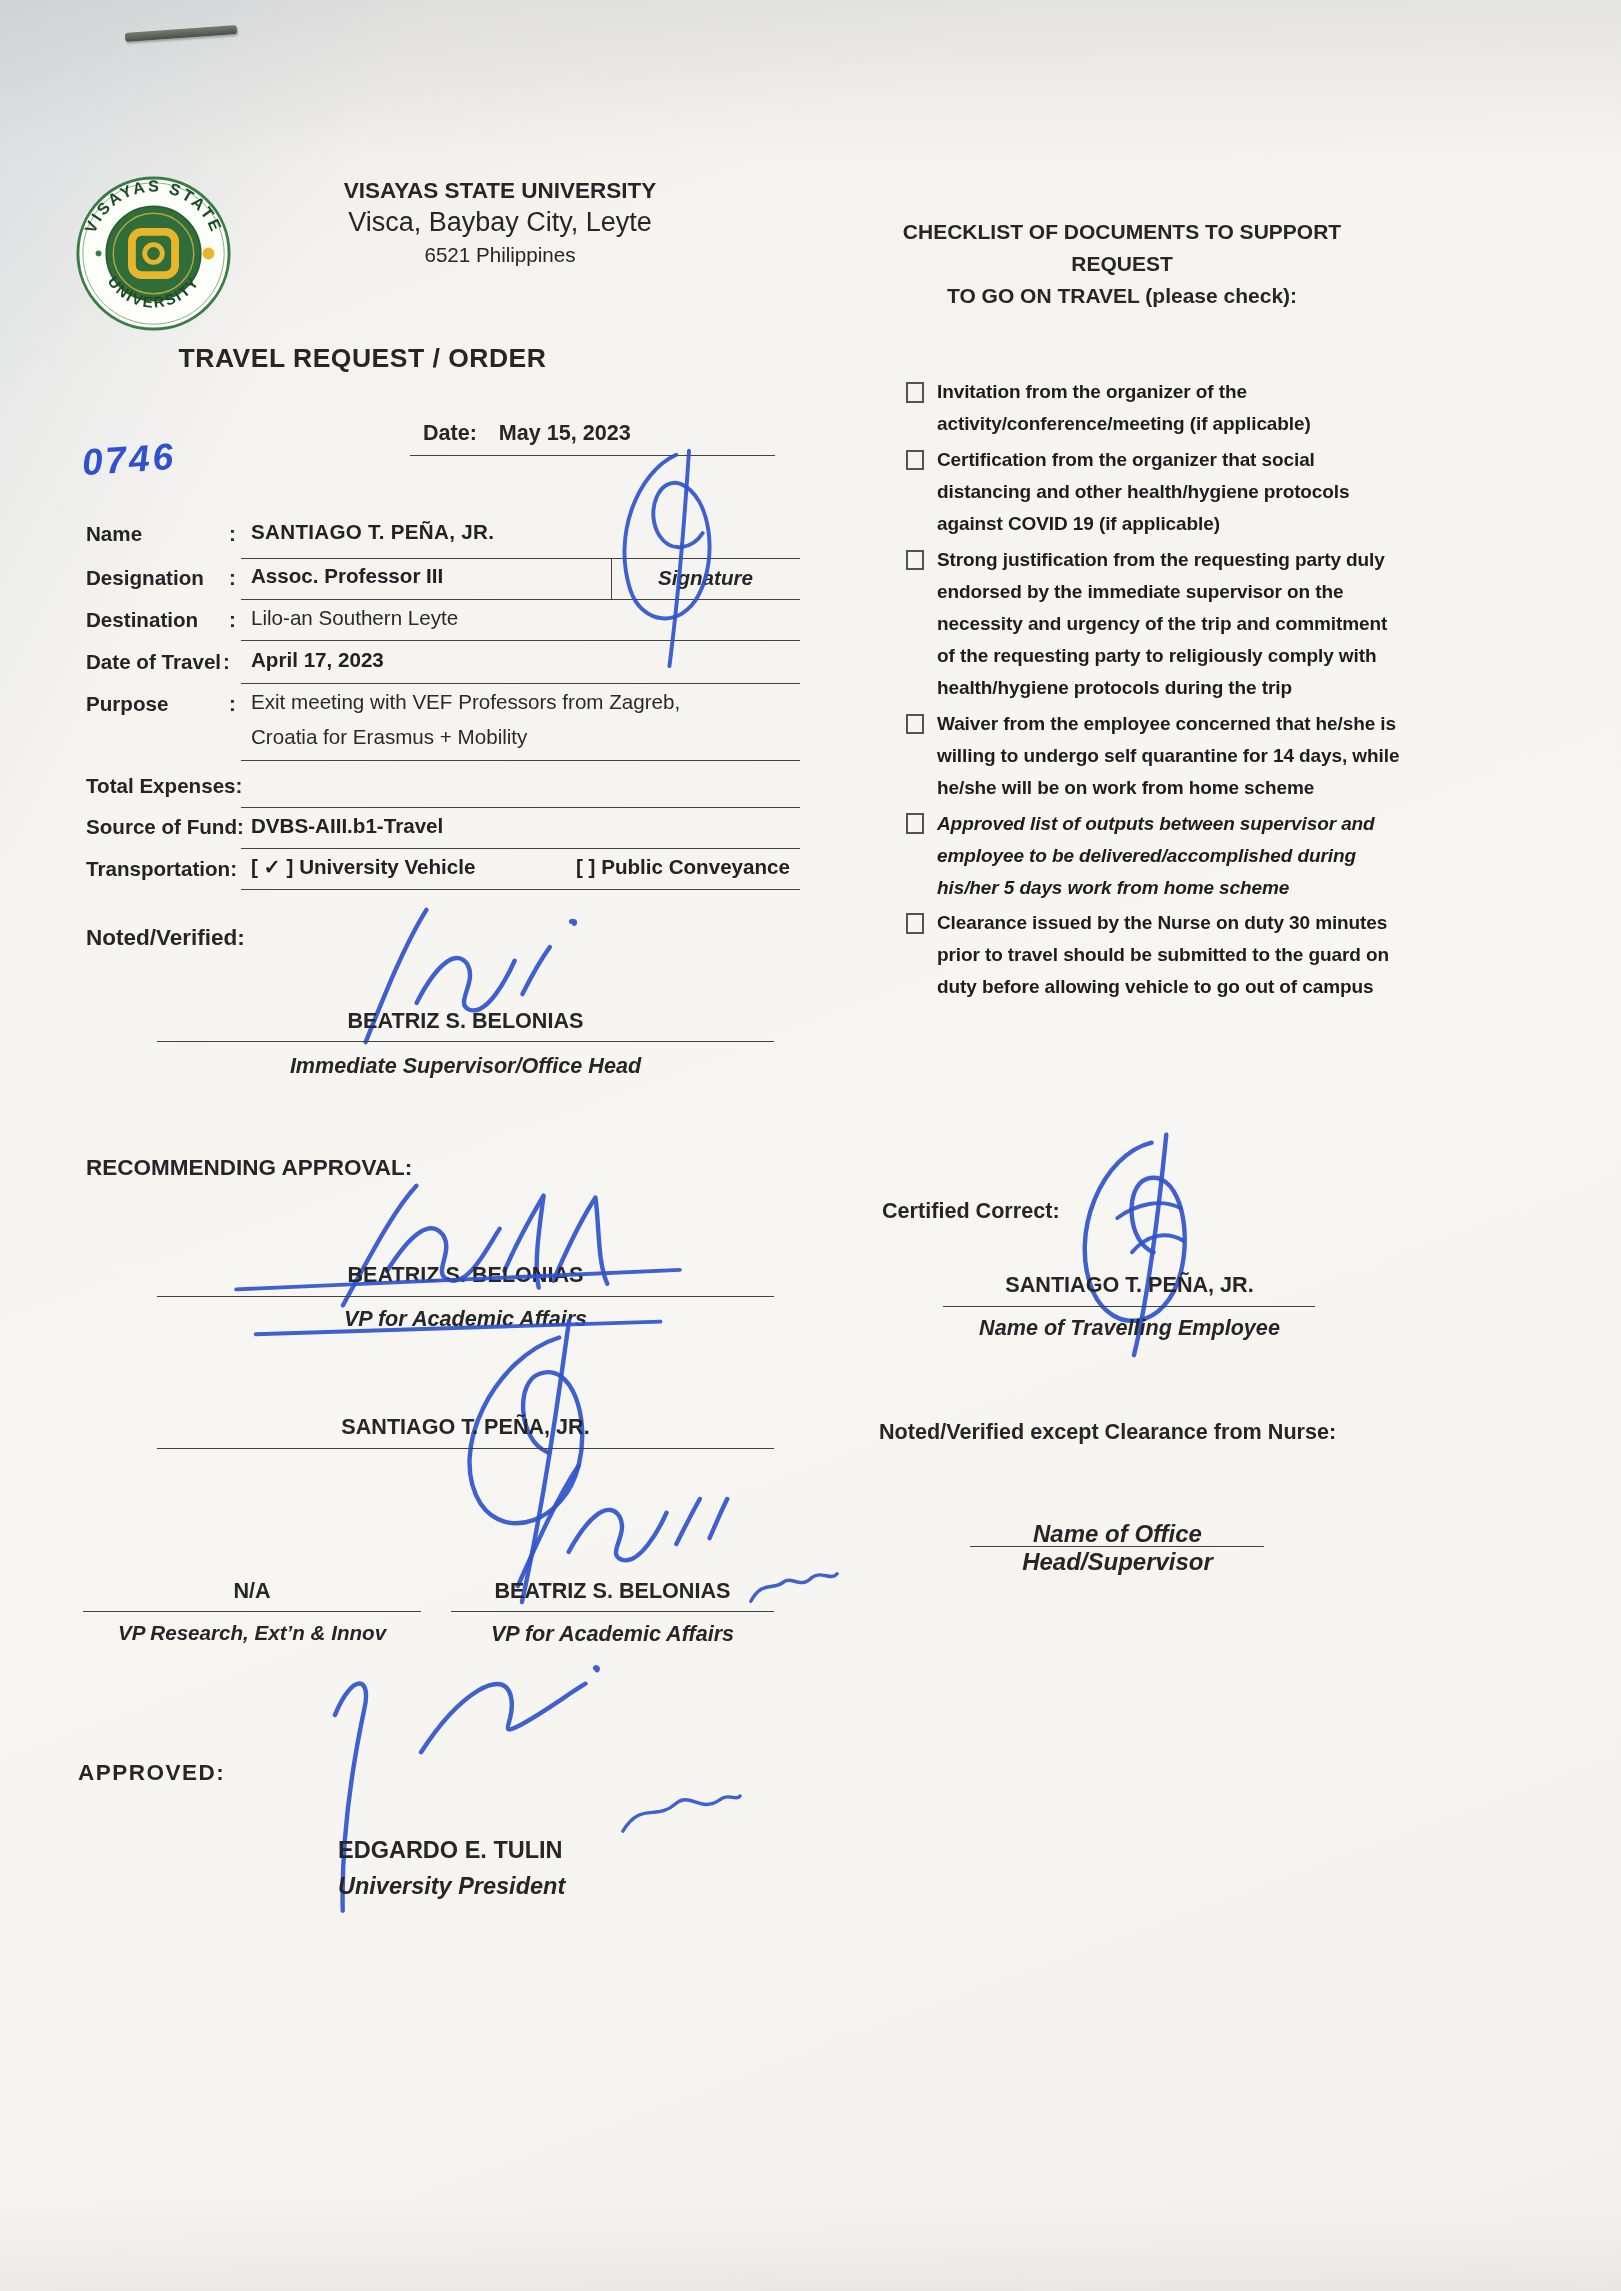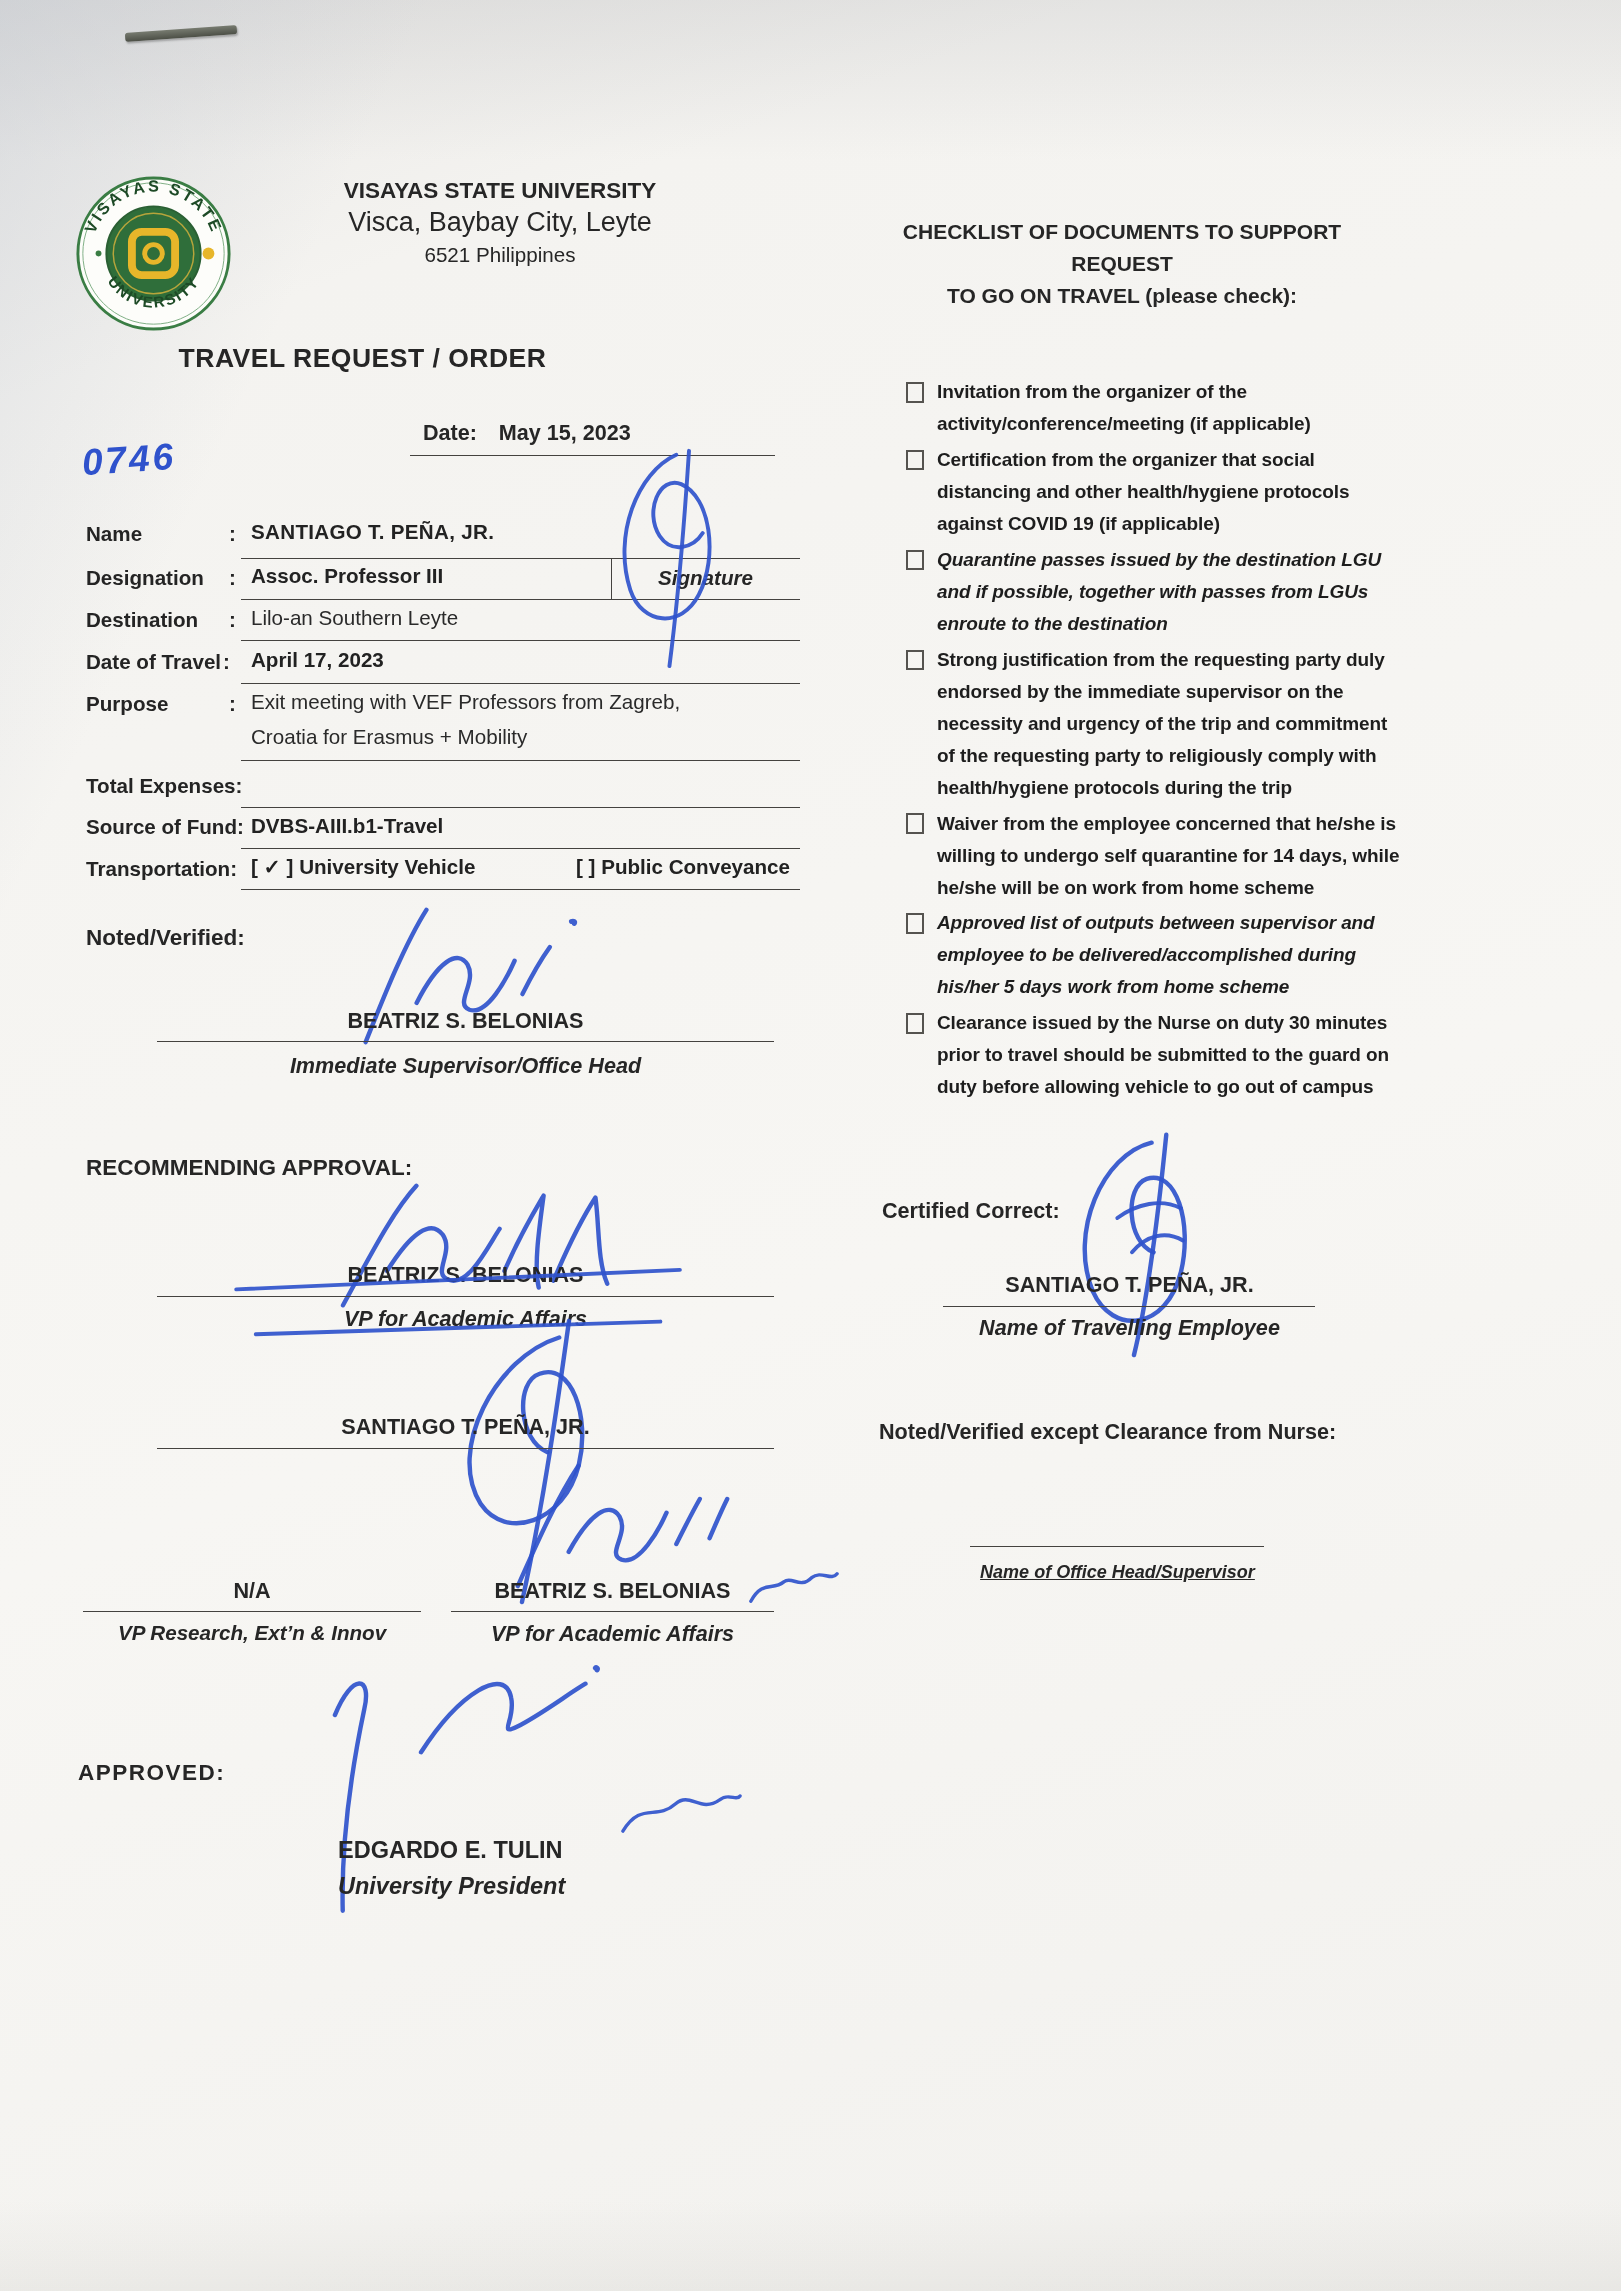--- a/index.html
+++ b/index.html
@@ -199,26 +199,20 @@
       <span class="chk-box"></span>
       <span class="chk-text">Invitation from the organizer of the
 activity/conference/meeting (if applicable)</span>
     </div>
     <div class="chk-item">
       <span class="chk-box"></span>
       <span class="chk-text">Certification from the organizer that social
 distancing and other health/hygiene protocols
 against COVID 19 (if applicable)</span>
     </div>
-    <div class="chk-item it">
-      <span class="chk-box"></span>
-      <span class="chk-text">Quarantine passes issued by the destination LGU
-and if possible, together with passes from LGUs
-enroute to the destination</span>
-    </div>
     <div class="chk-item">
       <span class="chk-box"></span>
       <span class="chk-text">Strong justification from the requesting party duly
 endorsed by the immediate supervisor on the
 necessity and urgency of the trip and commitment
 of the requesting party to religiously comply with
 health/hygiene protocols during the trip</span>
     </div>
     <div class="chk-item">
       <span class="chk-box"></span>
@@ -247,16 +241,16 @@
     <path d="M85,95 C105,80 130,75 150,85 M100,130 C115,112 135,108 152,118" stroke-width="4"></path>
     <path d="M135,10 C128,80 118,170 102,235" stroke-width="4.5"></path>
   </svg>
   <div class="abs ctr b" style="left:941px;top:1272px;width:377px;font-size:21.6px;">SANTIAGO T. PEÑA, JR.</div>
   <div class="line" style="left:943px;top:1306px;width:372px;"></div>
   <div class="abs ctr b i" style="left:941px;top:1315px;width:377px;font-size:21.6px;">Name of Travelling Employee</div>
 
   <div class="abs b" style="left:879px;top:1419px;font-size:21.6px;">Noted/Verified except Clearance from Nurse:</div>
 
   <div class="line" style="left:970px;top:1546px;width:294px;"></div>
-  <div class="abs ctr b i" style="left:946px;top:1562px;width:343px;font-size:18px;text-decoration:underline;">Name of Office Head/Supervisor</div>
+  <div class="abs ctr b i" style="left:946px;top:1520px;width:343px;font-size:24px;">Name of Office Head/Supervisor</div>
 
 </div>
 
 
 </body></html>

